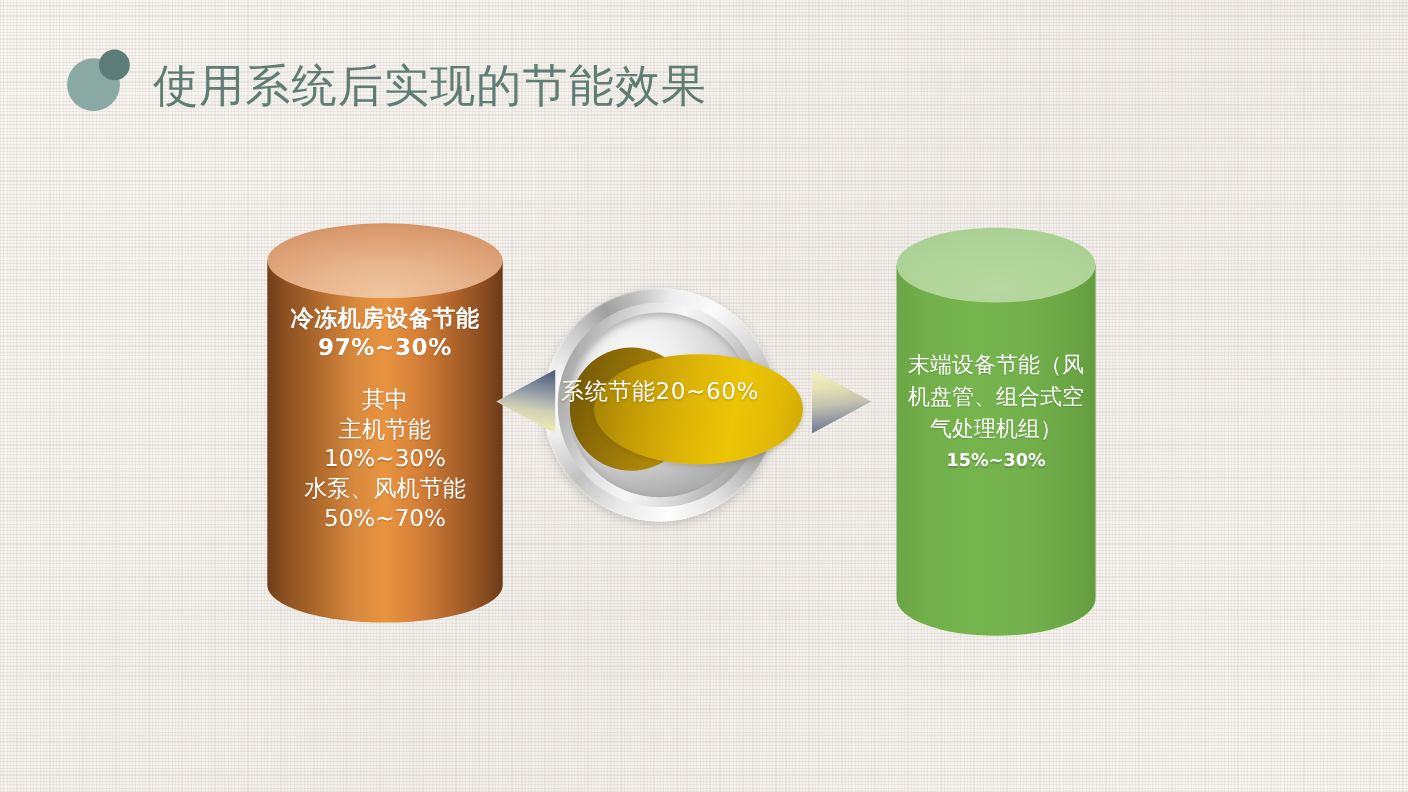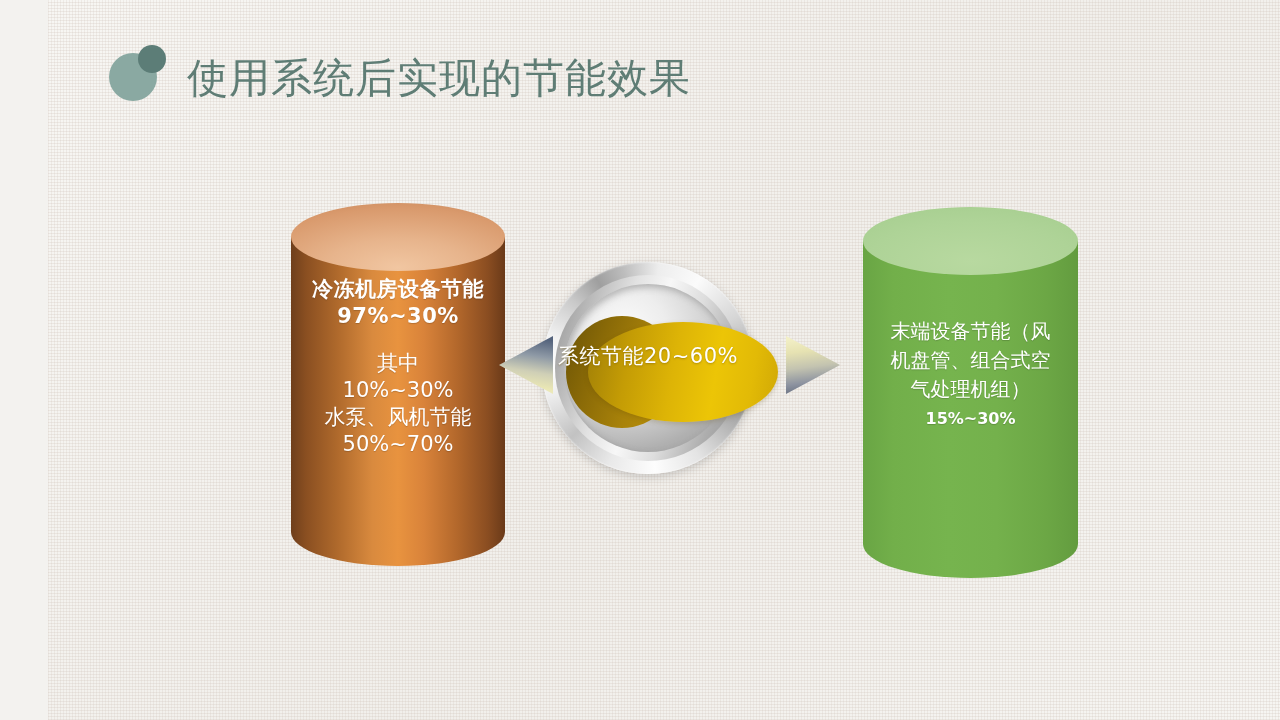--- a/index.html
+++ b/index.html
@@ -26,21 +26,20 @@
         rgba(205,192,182,0.26) 0px,
         rgba(205,192,182,0.26) 1px,
         rgba(255,255,255,0) 1px,
         rgba(255,255,255,0) 3px),
       repeating-linear-gradient(90deg,
         rgba(205,192,182,0.22) 0px,
         rgba(205,192,182,0.22) 1px,
         rgba(255,255,255,0) 1px,
         rgba(255,255,255,0) 3px),
       linear-gradient(135deg, #f7f6f3 0%, #f1efeb 55%, #f6f5f2 100%);
-    margin-left: 48px;
   }
 
   
   #header {
     position: absolute;
     left: 0; top: 0;
     width: 1280px; height: 130px;
   }
   #logo-mark {
     position: absolute;
@@ -118,21 +117,21 @@
         #f1c6a1 0%,
         #e7b48c 28%,
         #d99a6d 58%,
         #c07c4c 85%,
         #b06c3e 100%);
   }
 
   
   #cylinder-right {
     left: 815px; top: 207px;
-    width: 215px; height: 371px;
+    width: 181px; height: 371px;
   }
   #cylinder-right .cyl-body {
     top: 34px;
     height: 337px;
     background:
       linear-gradient(90deg,
         #69a544 0%,
         #72af4a 14%,
         #76b44e 40%,
         #74b14c 62%,
@@ -318,20 +317,21 @@
   </div>
 
   <div id="cylinder-left" class="cylinder">
     <div class="cyl-body"></div>
     <div class="cyl-top"></div>
     <div class="cyl-text">
       <div class="line-bold">冷冻机房设备节能</div>
       <div class="line-bold">97%~30%</div>
       <div class="spacer"></div>
       <div>其中</div>
+      <div>主机节能</div>
       <div>10%~30%</div>
       <div>水泵、风机节能</div>
       <div>50%~70%</div>
     </div>
   </div>
 
   <div id="cylinder-right" class="cylinder">
     <div class="cyl-body"></div>
     <div class="cyl-top"></div>
     <div class="cyl-text">

